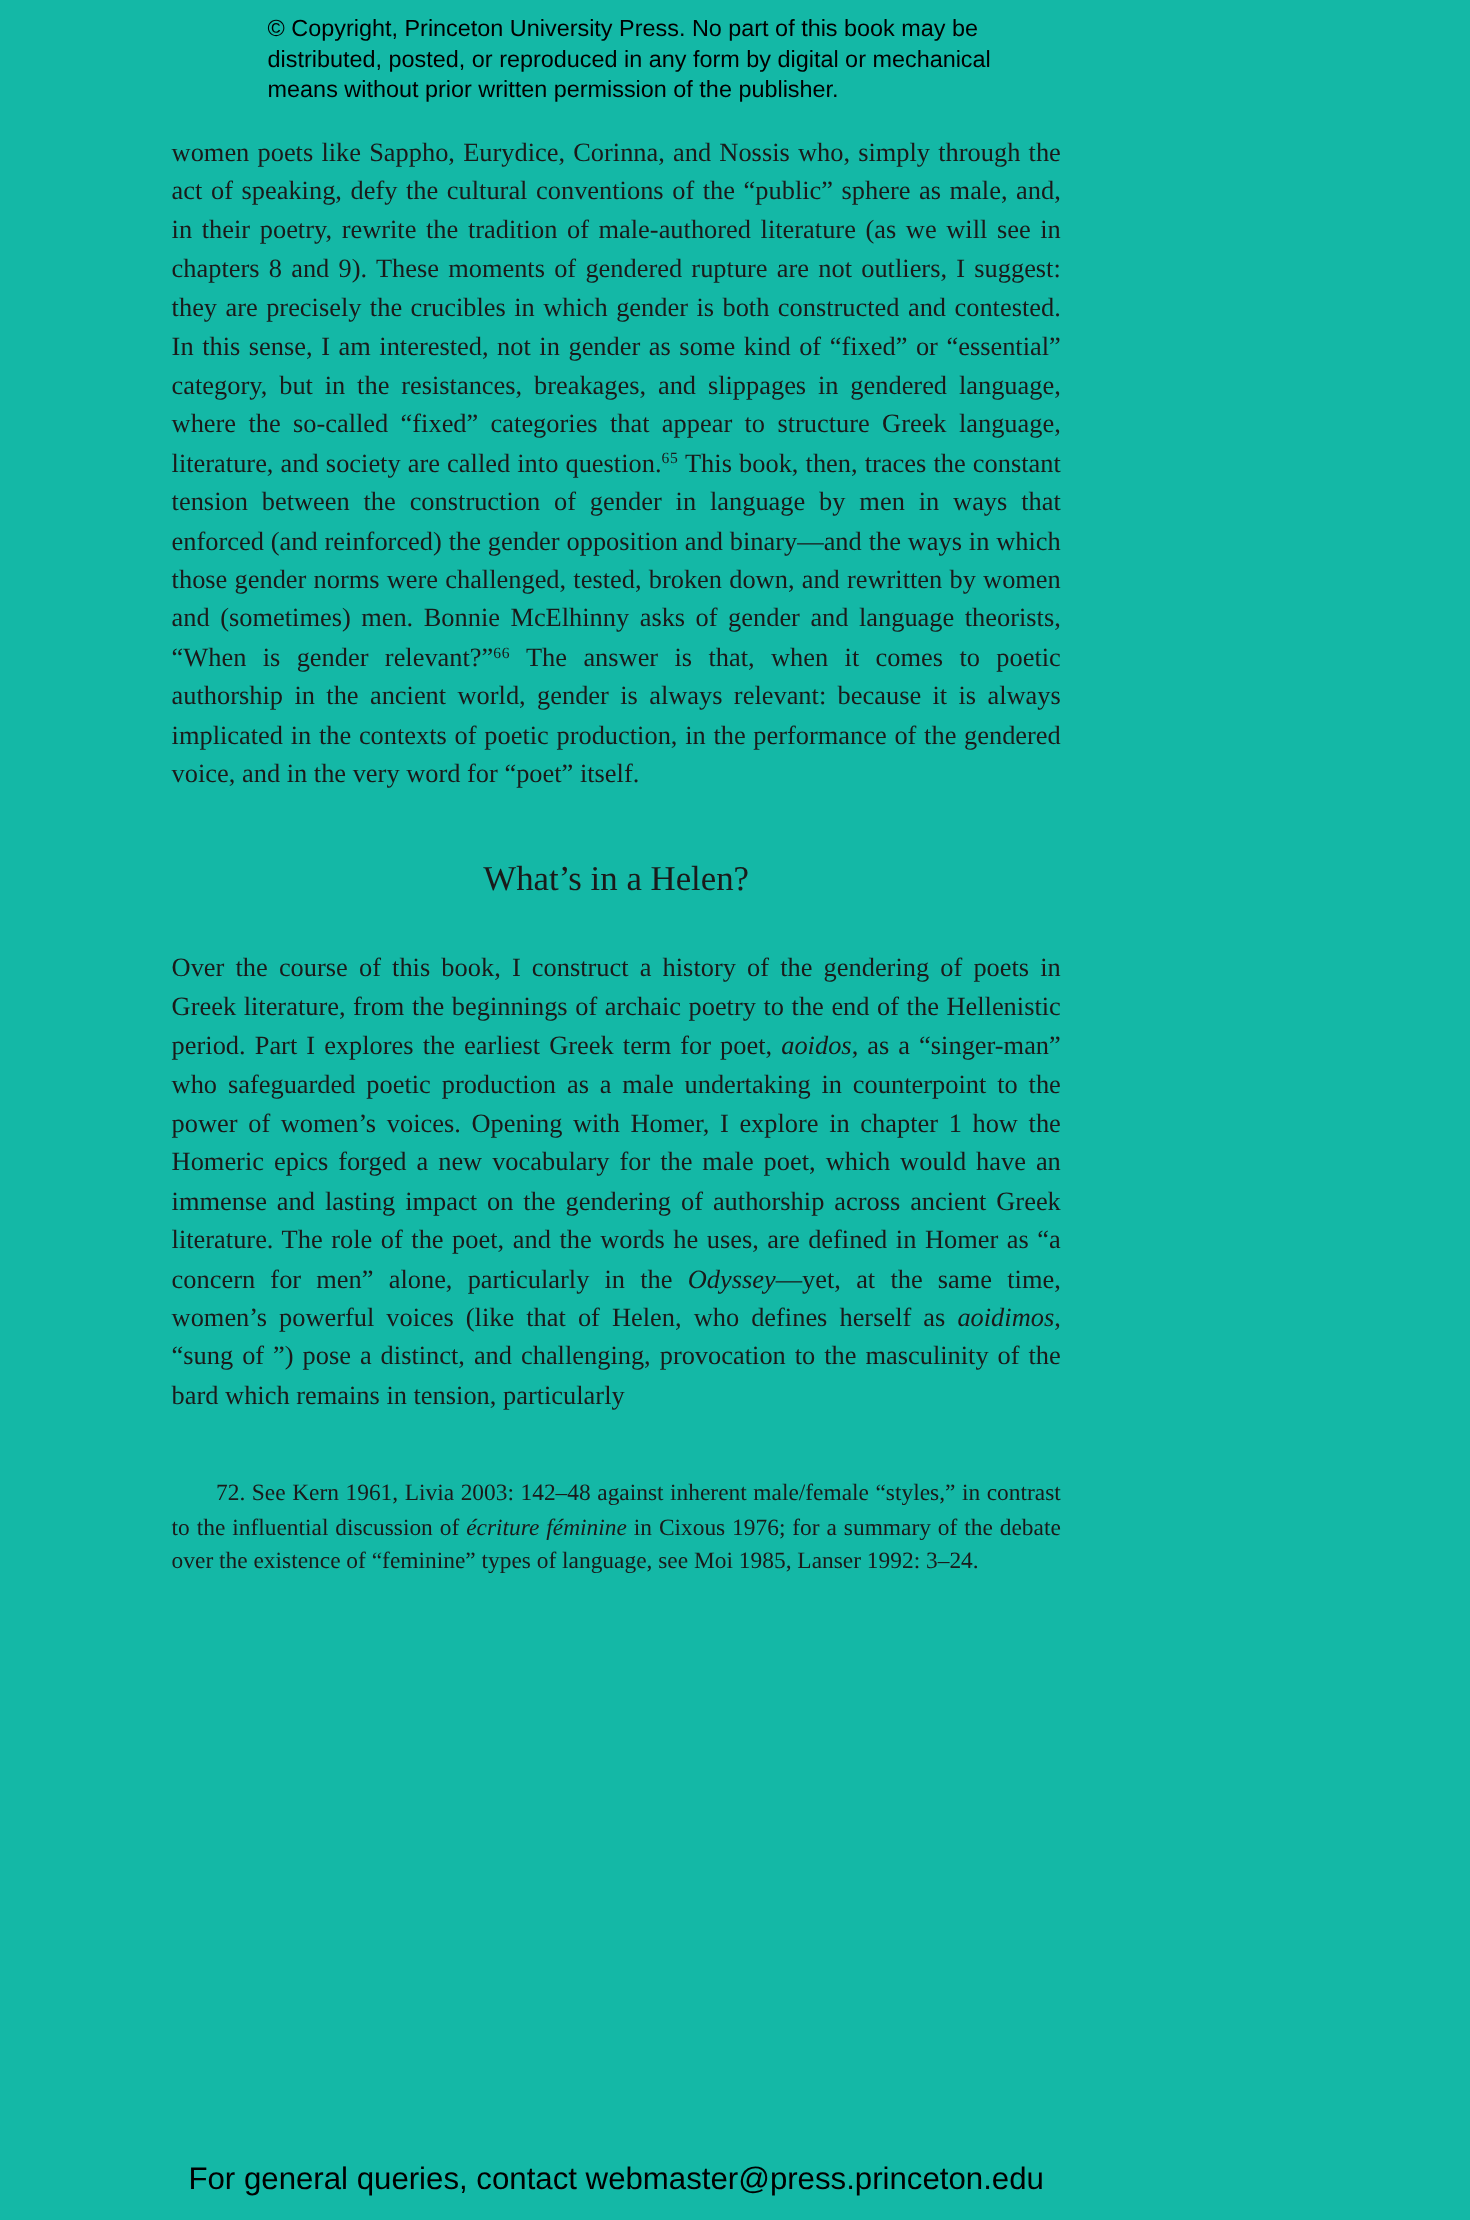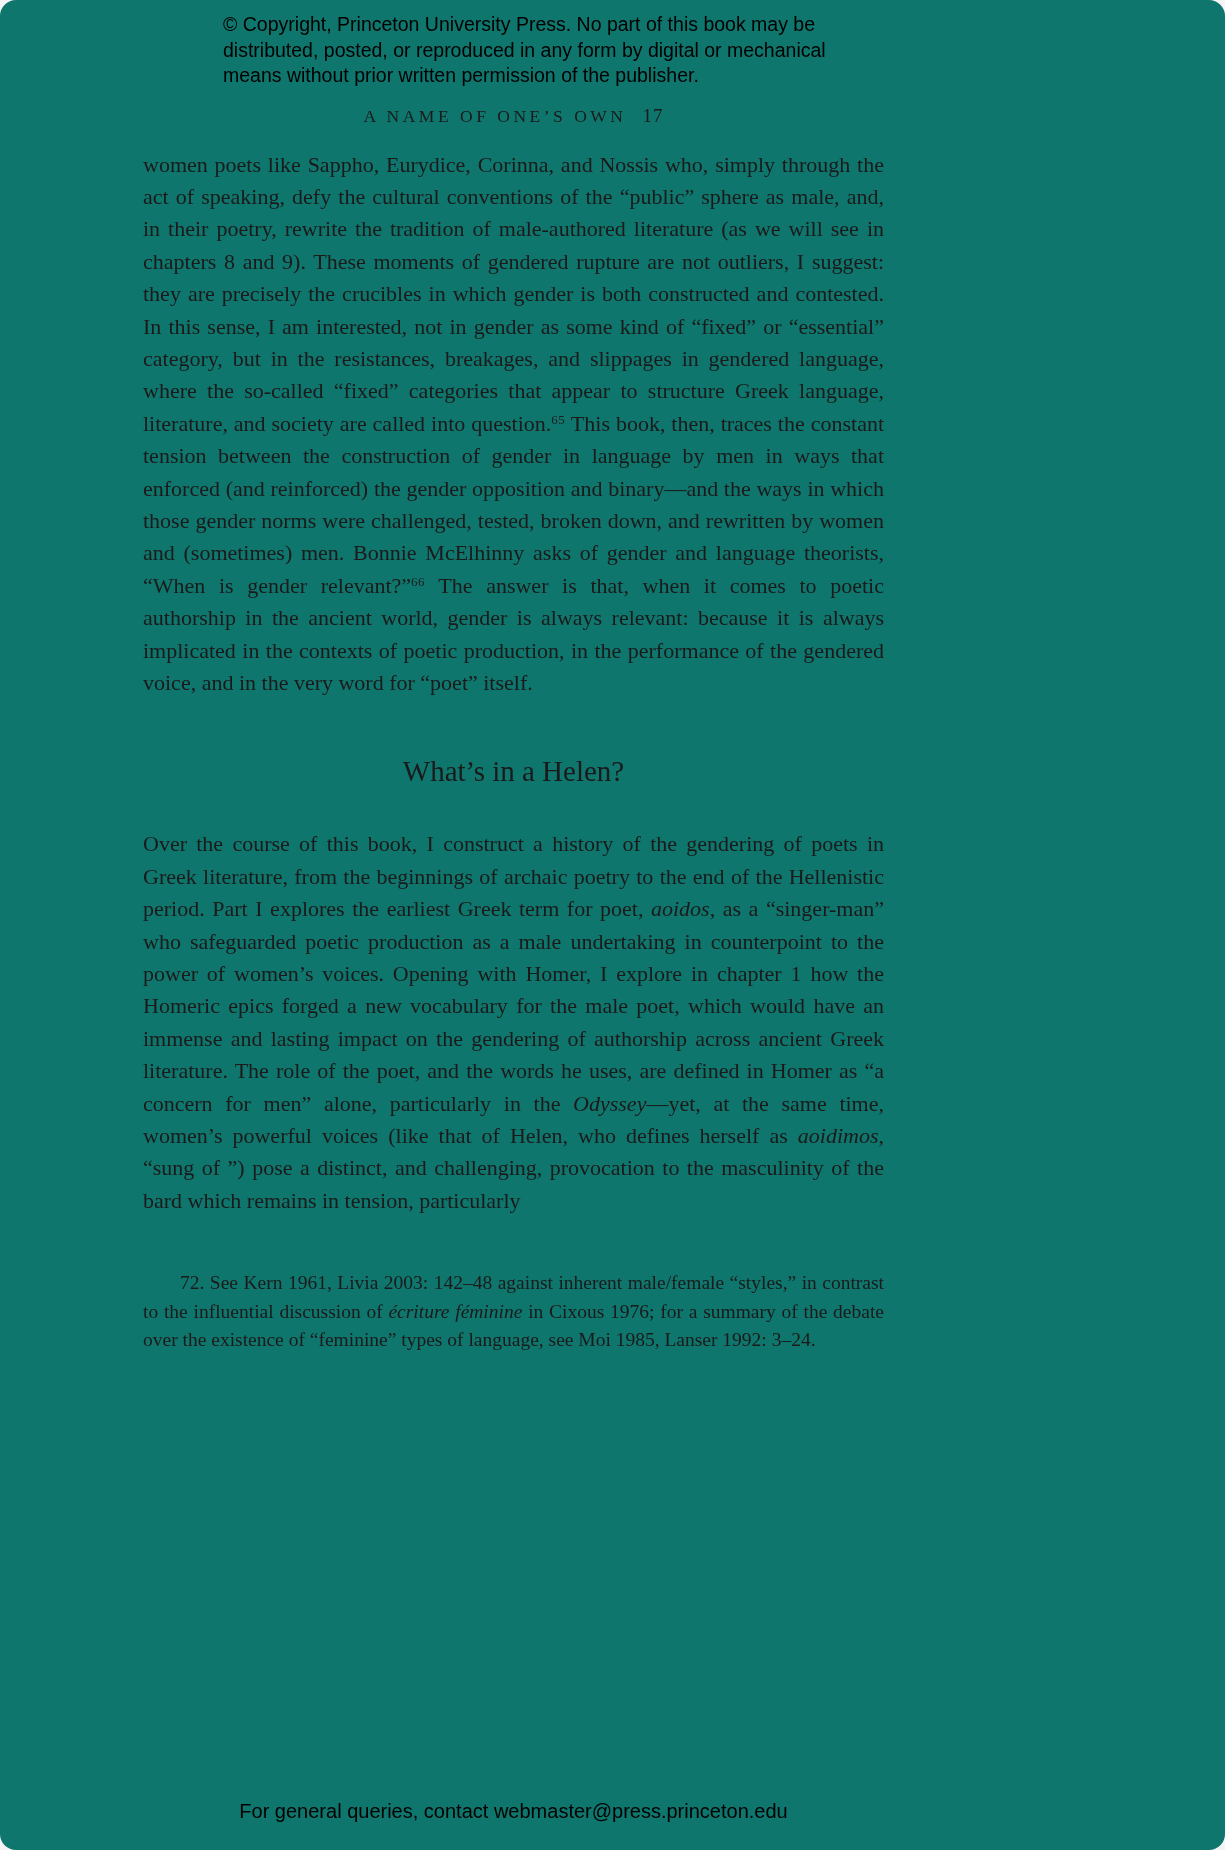--- a/index.html
+++ b/index.html
@@ -2,25 +2,24 @@
 <html><head>
 <meta charset="utf-8">
 <style>
   * { margin: 0; padding: 0; box-sizing: border-box; }
   html, body { background: #f4f4f4; }
   .page {
     position: relative;
     width: 1225px;
     height: 1850px;
     margin: 0 auto;
-    background: #0f766e;
+    background: #14b8a6;
     font-family: "Liberation Serif", serif;
     color: #1a1a1a;
     overflow: hidden;
-    border-radius: 16px;
   }
   .column {
     position: absolute;
     left: 143px;
     top: 0;
     width: 741px;
   }
   .copyright {
     font-family: "Liberation Sans", sans-serif;
     font-size: 19.5px;
@@ -70,38 +69,35 @@
     text-align: justify;
   }
   .footnote { text-indent: 37px; }
   .page-footer {
     position: absolute;
     left: 143px;
     top: 1800px;
     width: 741px;
     text-align: center;
     font-family: "Liberation Sans", sans-serif;
-    font-size: 20px;
+    font-size: 26px;
     color: #000000;
   }
   .page-footer .email { color: #000000; text-decoration: none; }
 </style>
 </head>
 <body>
 
 <div class="page">
   <div class="column">
 
     <div class="copyright">© Copyright, Princeton University Press. No part of this book may be
 distributed, posted, or reproduced in any form by digital or mechanical
 means without prior written permission of the publisher.</div>
 
-    <div class="running-head">
-      <span>A NAME OF ONE’S OWN</span><span class="pagenum">17</span>
-    </div>
 
     <p class="body-text para1"><span>women poets like Sappho, Eurydice, Corinna, and Nossis who, simply through the act of speaking, defy the cultural conventions of the “public” sphere as male, and, in their poetry, rewrite the tradition of male-authored literature (as we will see in chapters 8 and 9). These moments of gendered rupture are not outliers, I suggest: they are precisely the crucibles in which gender is both constructed and contested. In this sense, I am interested, not in gender as some kind of “fixed” or “essential” category, but in the resistances, breakages, and slippages in gendered language, where the so-called “fixed” categories that appear to structure Greek language, literature, and society are called into question.</span><sup>65</sup><span> This book, then, traces the constant tension between the construction of gender in language by men in ways that enforced (and reinforced) the gender opposition and binary—and the ways in which those gender norms were challenged, tested, broken down, and rewritten by women and (sometimes) men. Bonnie McElhinny asks of gender and language theorists, “When is gender relevant?”</span><sup>66</sup><span> The answer is that, when it comes to poetic authorship in the ancient world, gender is always relevant: because it is always implicated in the contexts of poetic production, in the performance of the gendered voice, and in the very word for “poet” itself.</span></p>
 
     <h2 class="section-heading">What’s in a Helen?</h2>
 
     <p class="body-text para2"><span>Over the course of this book, I construct a history of the gendering of poets in Greek literature, from the beginnings of archaic poetry to the end of the Hellenistic period. Part I explores the earliest Greek term for poet, </span><i>aoidos</i><span>, as a “singer-man” who safeguarded poetic production as a male undertaking in counterpoint to the power of women’s voices. Opening with Homer, I explore in chapter 1 how the Homeric epics forged a new vocabulary for the male poet, which would have an immense and lasting impact on the gendering of authorship across ancient Greek literature. The role of the poet, and the words he uses, are defined in Homer as “a concern for men” alone, particularly in the </span><i>Odyssey</i><span>—yet, at the same time, women’s powerful voices (like that of Helen, who defines herself as </span><i>aoidimos</i><span>, “sung of ”) pose a distinct, and challenging, provocation to the masculinity of the bard which remains in tension, particularly</span></p>
 
     <div class="footnotes">
       <p class="footnote"><span>72. See Kern 1961, Livia 2003: 142–48 against inherent male/female “styles,” in contrast to the influential discussion of </span><i>écriture féminine</i><span> in Cixous 1976; for a summary of the debate over the existence of “feminine” types of language, see Moi 1985, Lanser 1992: 3–24.</span></p>
     </div>

